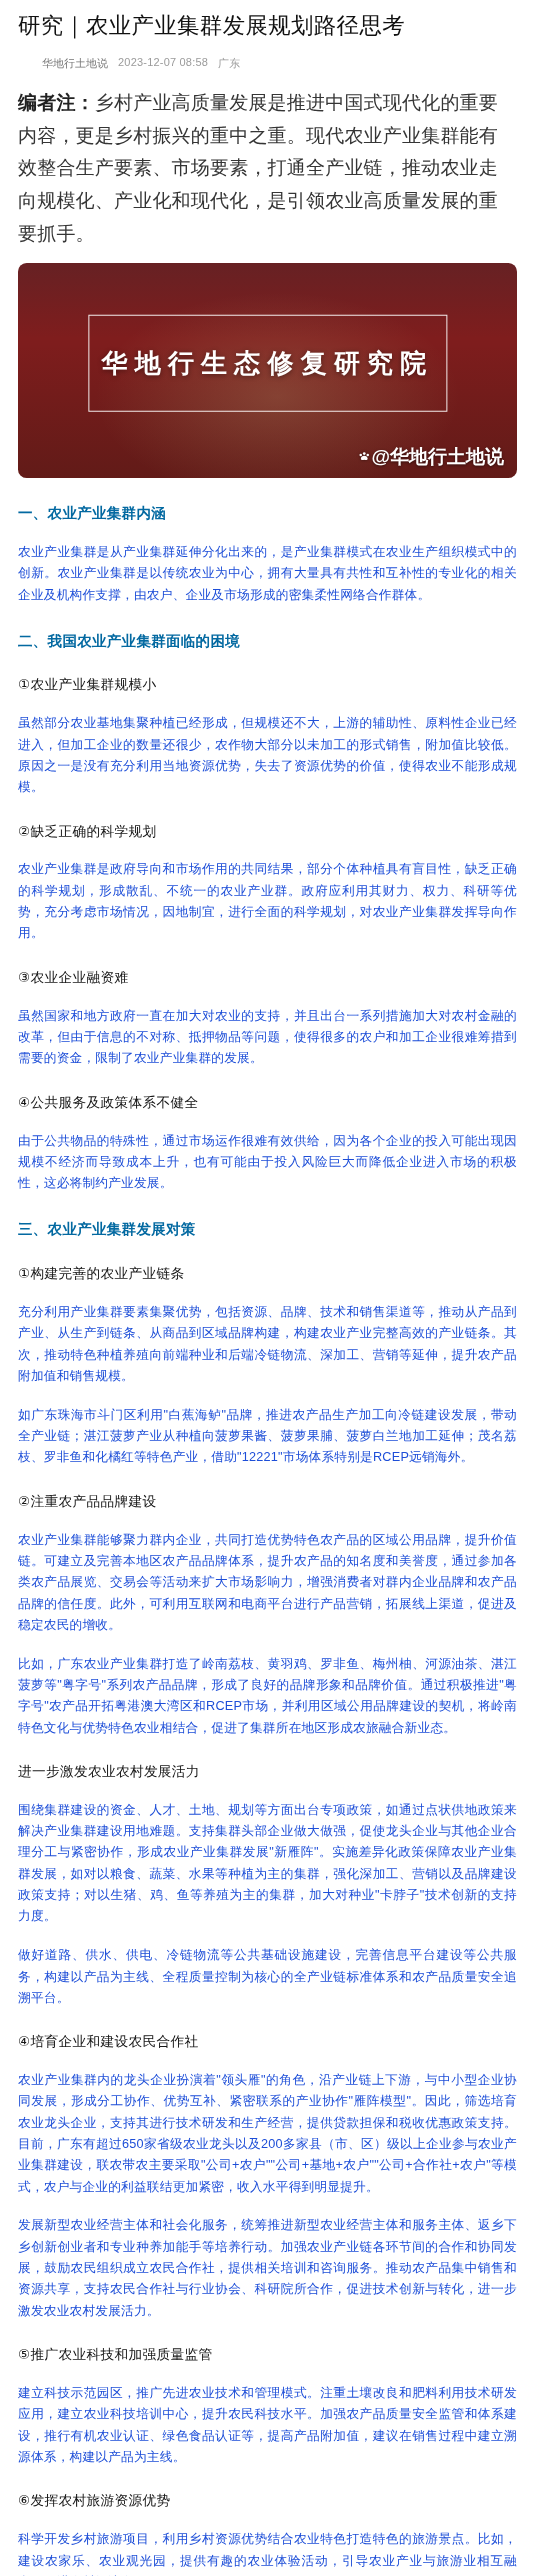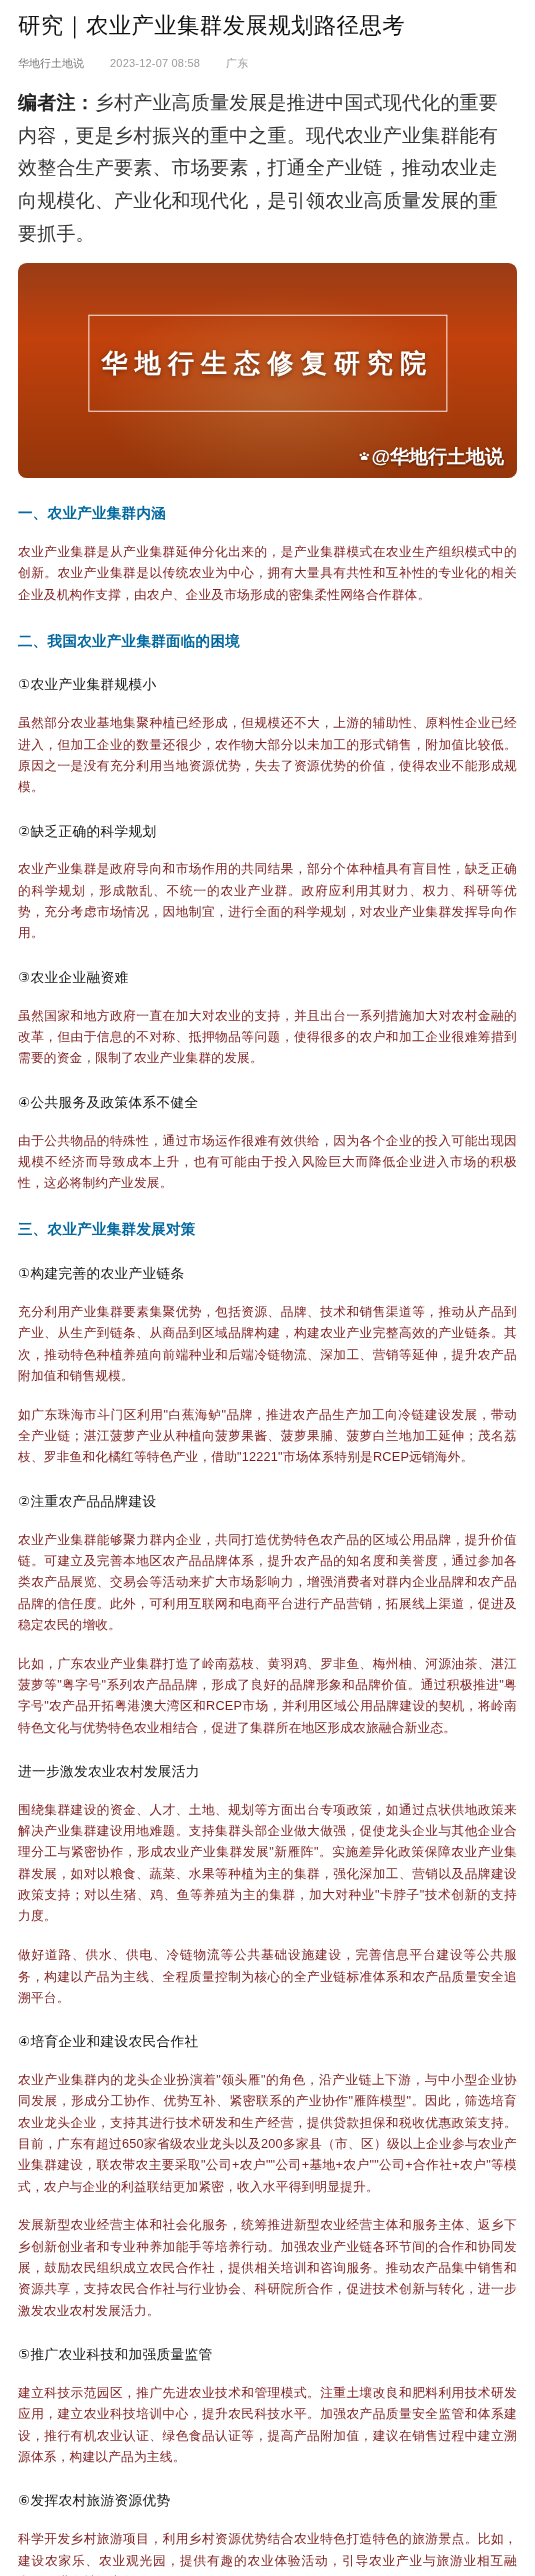--- a/index.html
+++ b/index.html
@@ -17,22 +17,23 @@
     font-size: 22.4px;
     line-height: 1.4;
     font-weight: 400;
     color: #111111;
     letter-spacing: 0.4px;
   }
   .byline {
     margin-top: 14.5px;
     font-size: 11px;
     display: flex;
-    align-items: center;
-    gap: 26px;
+    align-items: flex-start;
+    gap: 10px;
+    margin-left: 24px;
   }
   .byline .account { color: #767676; }
   .byline .meta { color: #9b9b9b; letter-spacing: 0.2px; }
 
   
   .editor-note {
     margin-top: 16px;
     font-size: 19px;
     line-height: 1.72;
     color: #353535;
@@ -46,21 +47,21 @@
     position: relative;
     height: 215px;
     border-radius: 8.7px;
     overflow: hidden;
     background:
       radial-gradient(ellipse 188px 108px at 6% 4%, rgba(198,210,218,0.95), rgba(198,210,218,0) 70%),
       radial-gradient(ellipse 145px 87px at 22% 2%, rgba(170,188,200,0.6), rgba(170,188,200,0) 70%),
       repeating-linear-gradient(171deg, rgba(10,25,10,0.45) 0 3.6px, rgba(10,25,10,0) 3.6px 19.5px),
       repeating-linear-gradient(164deg, rgba(235,245,190,0.20) 1.4px 3.6px, rgba(235,245,190,0) 3.6px 17.4px),
       linear-gradient(112deg, #44585e 0%, #3e5a3c 14%, #70924e 32%, #38552f 48%, #86a85c 63%, #2d462а 78%, #5f8144 90%, #3a5531 100%);
-    background-color: #c2410c;
+    background-color: #7f1d1d;
   }
   .hero::after { 
     content: "";
     position: absolute; inset: 0;
     background:
       radial-gradient(ellipse 304px 174px at 52% 62%, rgba(215,235,160,0.18), rgba(0,0,0,0) 60%),
       linear-gradient(180deg, rgba(30,45,55,0.25) 0%, rgba(0,0,0,0) 35%, rgba(10,20,8,0.25) 100%);
     pointer-events: none;
   }
   .hero-frame {
@@ -111,21 +112,21 @@
     font-size: 13.7px;
     font-weight: 400;
     color: #151515;
     line-height: 1.5;
     letter-spacing: 0.3px;
   }
   .article-body .p {
     margin-top: 17.4px;
     font-size: 12.7px;
     line-height: 1.68;
-    color: #7f1d1d;
+    color: #1d4ed8;
     letter-spacing: 0.2px;
     text-align: justify;
   }
 </style>
 </head>
 <body>
 
 <div class="page">
 
   <h1 class="title">研究｜农业产业集群发展规划路径思考</h1>

